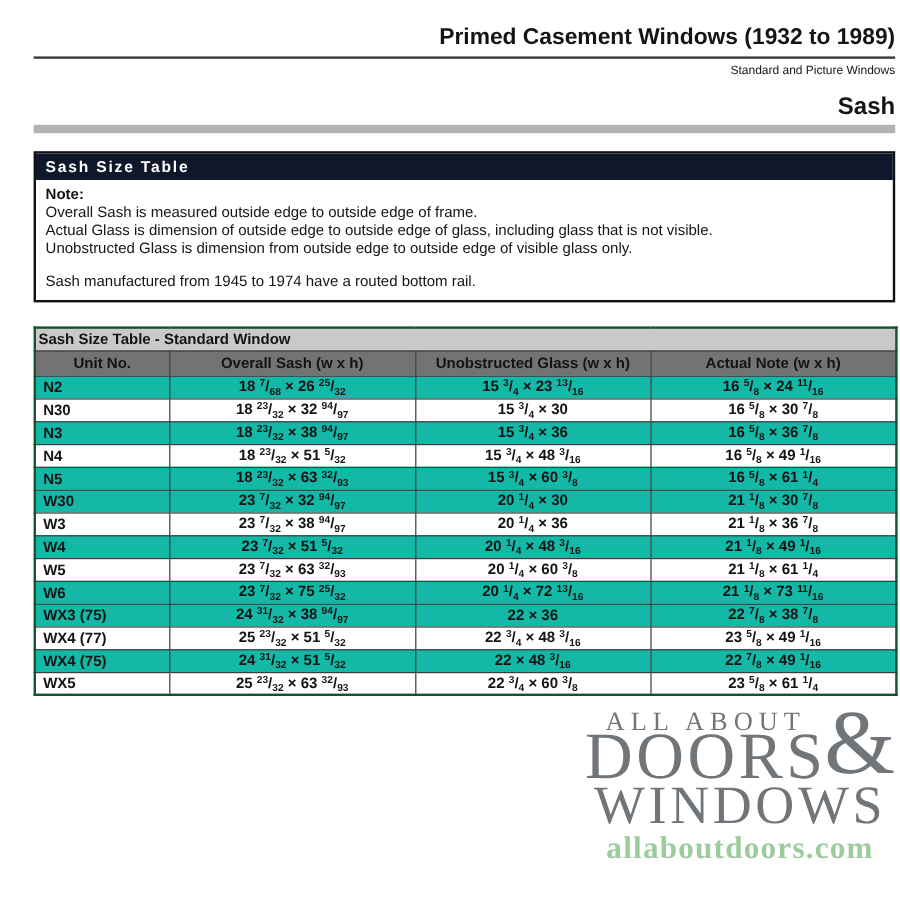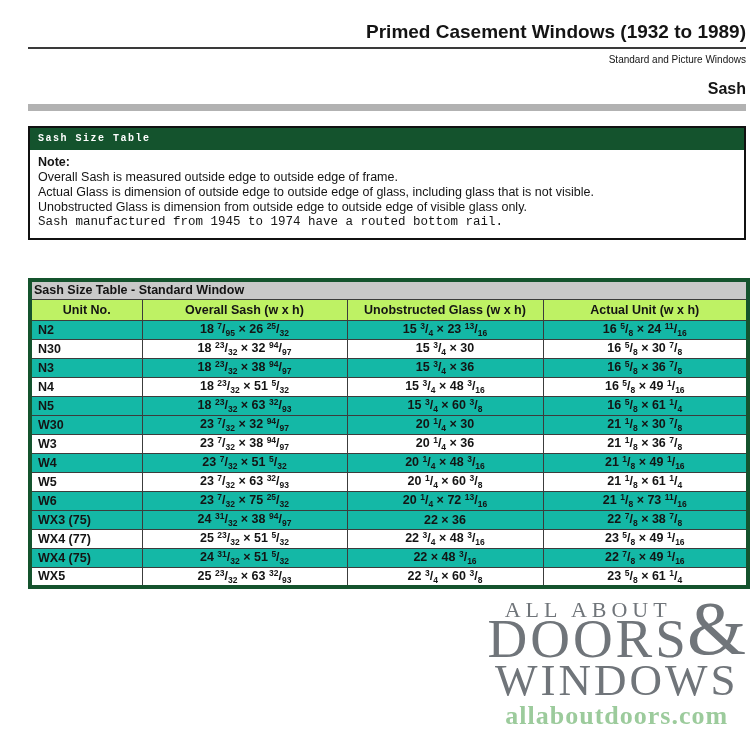--- a/index.html
+++ b/index.html
@@ -8,49 +8,49 @@
     width:750px; height:750px; background:#ffffff; color:#141414;
     font-family:"Liberation Sans", sans-serif; overflow:hidden;
   }
   .content { padding:22px 4px 0 28px; }
 
   
   .masthead { text-align:right; }
   .doc-title { font-size:19px; font-weight:bold; line-height:20px; }
   .title-rule { border:none; border-top:2px solid #3a3a3a; margin:5px 0 0 0; }
   .doc-subtitle { font-size:10px; margin-top:3px; line-height:15px; }
-  .doc-section { font-weight:bold; font-size:16px; margin-top:14px; line-height:16px; }
+  .doc-section { font-weight:bold; font-size:20px; margin-top:14px; line-height:16px; }
   .graybar { height:7px; background:#b2b2b2; margin-top:7px; }
 
   
   .note-panel { margin-top:15px; border:2px solid #111; }
   .note-head {
-    background:#14532d; color:#ffffff; font-weight:bold; font-size:10px;
-    letter-spacing:1.5px; padding:4px 8px; line-height:14px;font-family:Liberation Mono, monospace;
+    background:#0f172a; color:#ffffff; font-weight:bold; font-size:13px;
+    letter-spacing:1.5px; padding:4px 8px; line-height:14px;
   }
   .note-body { padding:5px 8px 8px 8px; font-size:12.5px; line-height:15px; }
   .note-label { font-weight:bold; }
-  .note-foot { margin-top:0;font-family:Liberation Mono, monospace; }
+  .note-foot { margin-top:12px; }
 
   
   table.size-table {
-    margin-top:38px; border-collapse:collapse; width:718px;
-    border:4px solid #14532d; table-layout:fixed;
+    margin-top:20px; border-collapse:collapse; width:718px;
+    border:2px solid #14532d; table-layout:fixed;
   }
   .size-table col.c-unit { width:112px; }
   .size-table col.c-overall { width:205px; }
   .size-table col.c-unob { width:196px; }
   .size-table col.c-actual { width:205px; }
   .size-table td, .size-table th { border:1px solid #3c3c3c; }
   .tbl-title-cell {
     background:#c9c9c9; font-weight:bold; font-size:13px;
     padding:3px 8px; text-align:left; height:20px;
   }
   .size-table th {
-    background:#bef264; font-weight:bold; font-size:12.5px;
+    background:#737373; font-weight:bold; font-size:12.5px;
     padding:3px 2px; height:20px; text-align:center;
   }
   .size-table td { height:19px; font-weight:bold; font-size:12.5px; padding:0 2px; }
   td.unit-cell { text-align:left; padding-left:6px; }
   td.dim-cell { text-align:center; }
   tr.shaded td { background:#14b8a6; }
   .size-table sup { font-size:8.5px; vertical-align:4px; }
   .size-table sub { font-size:8.5px; vertical-align:-3px; }
 
   
@@ -98,27 +98,27 @@
         <col class="c-actual">
     </colgroup>
     <tbody>
       <tr>
         <td class="tbl-title-cell" colspan="4">Sash Size Table - Standard Window</td>
       </tr>
       <tr>
         <th>Unit No.</th>
         <th>Overall Sash (w x h)</th>
         <th>Unobstructed Glass (w x h)</th>
-        <th>Actual Unit (w x h)</th>
+        <th>Actual Note (w x h)</th>
       </tr>
     </tbody>
     <tbody id="table-body">
         <tr class="shaded">
           <td class="unit-cell">N2</td>
-          <td class="dim-cell">18 <sup>7</sup>/<sub>95</sub> × 26 <sup>25</sup>/<sub>32</sub></td>
+          <td class="dim-cell">18 <sup>7</sup>/<sub>68</sub> × 26 <sup>25</sup>/<sub>32</sub></td>
           <td class="dim-cell">15 <sup>3</sup>/<sub>4</sub> × 23 <sup>13</sup>/<sub>16</sub></td>
           <td class="dim-cell">16 <sup>5</sup>/<sub>8</sub> × 24 <sup>11</sup>/<sub>16</sub></td>
         </tr>
         <tr>
           <td class="unit-cell">N30</td>
           <td class="dim-cell">18 <sup>23</sup>/<sub>32</sub> × 32 <sup>94</sup>/<sub>97</sub></td>
           <td class="dim-cell">15 <sup>3</sup>/<sub>4</sub> × 30</td>
           <td class="dim-cell">16 <sup>5</sup>/<sub>8</sub> × 30 <sup>7</sup>/<sub>8</sub></td>
         </tr>
         <tr class="shaded">

